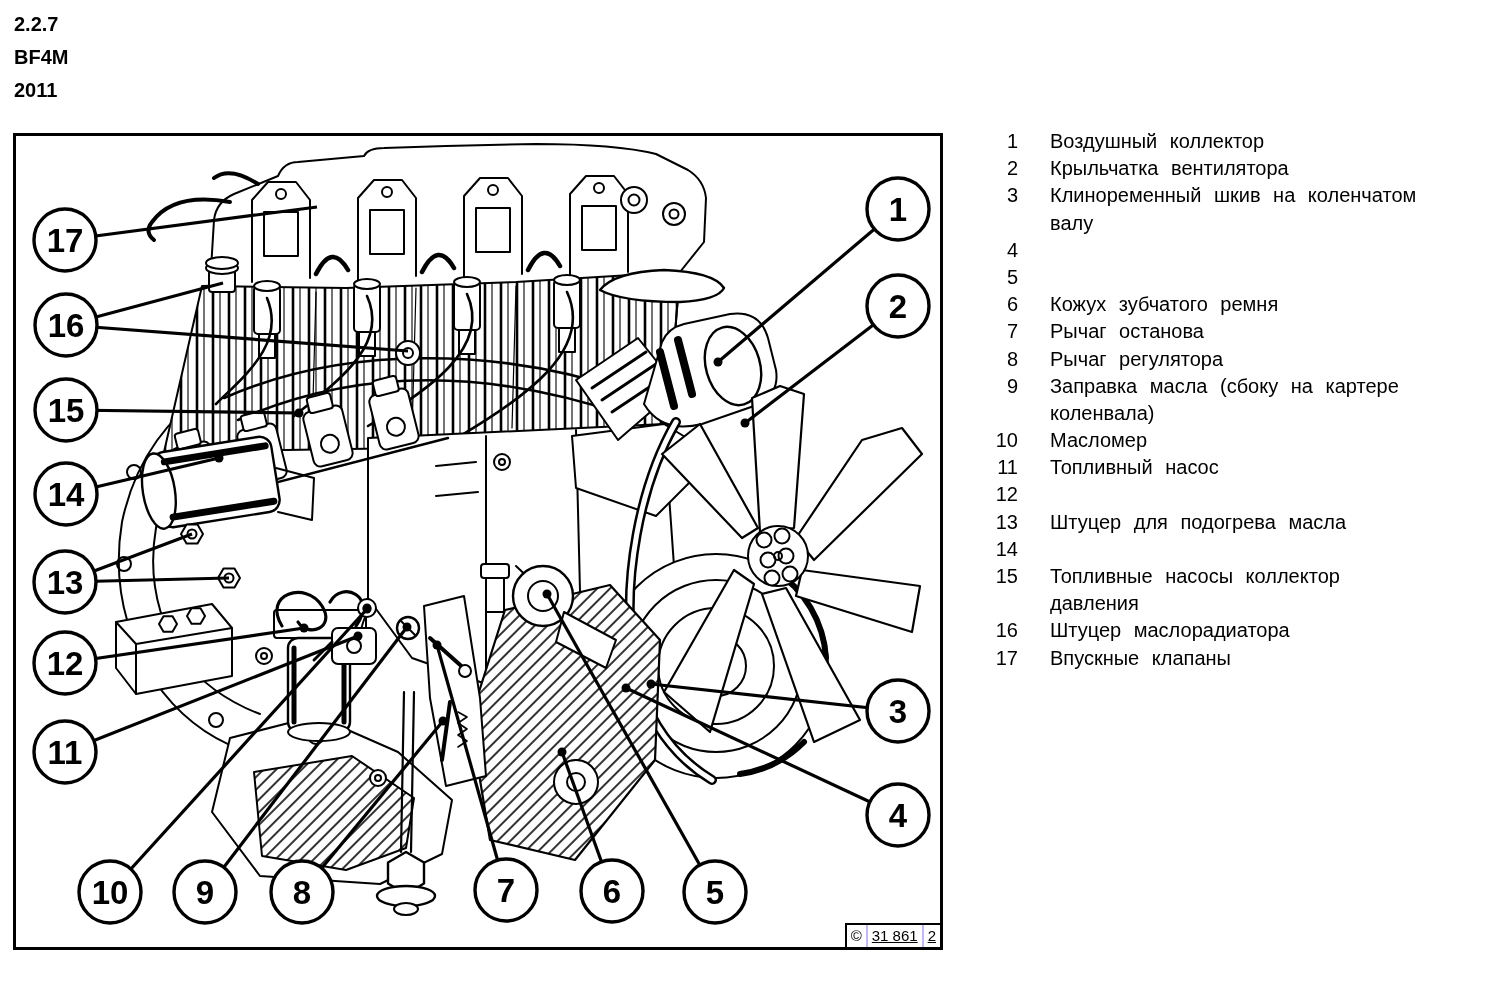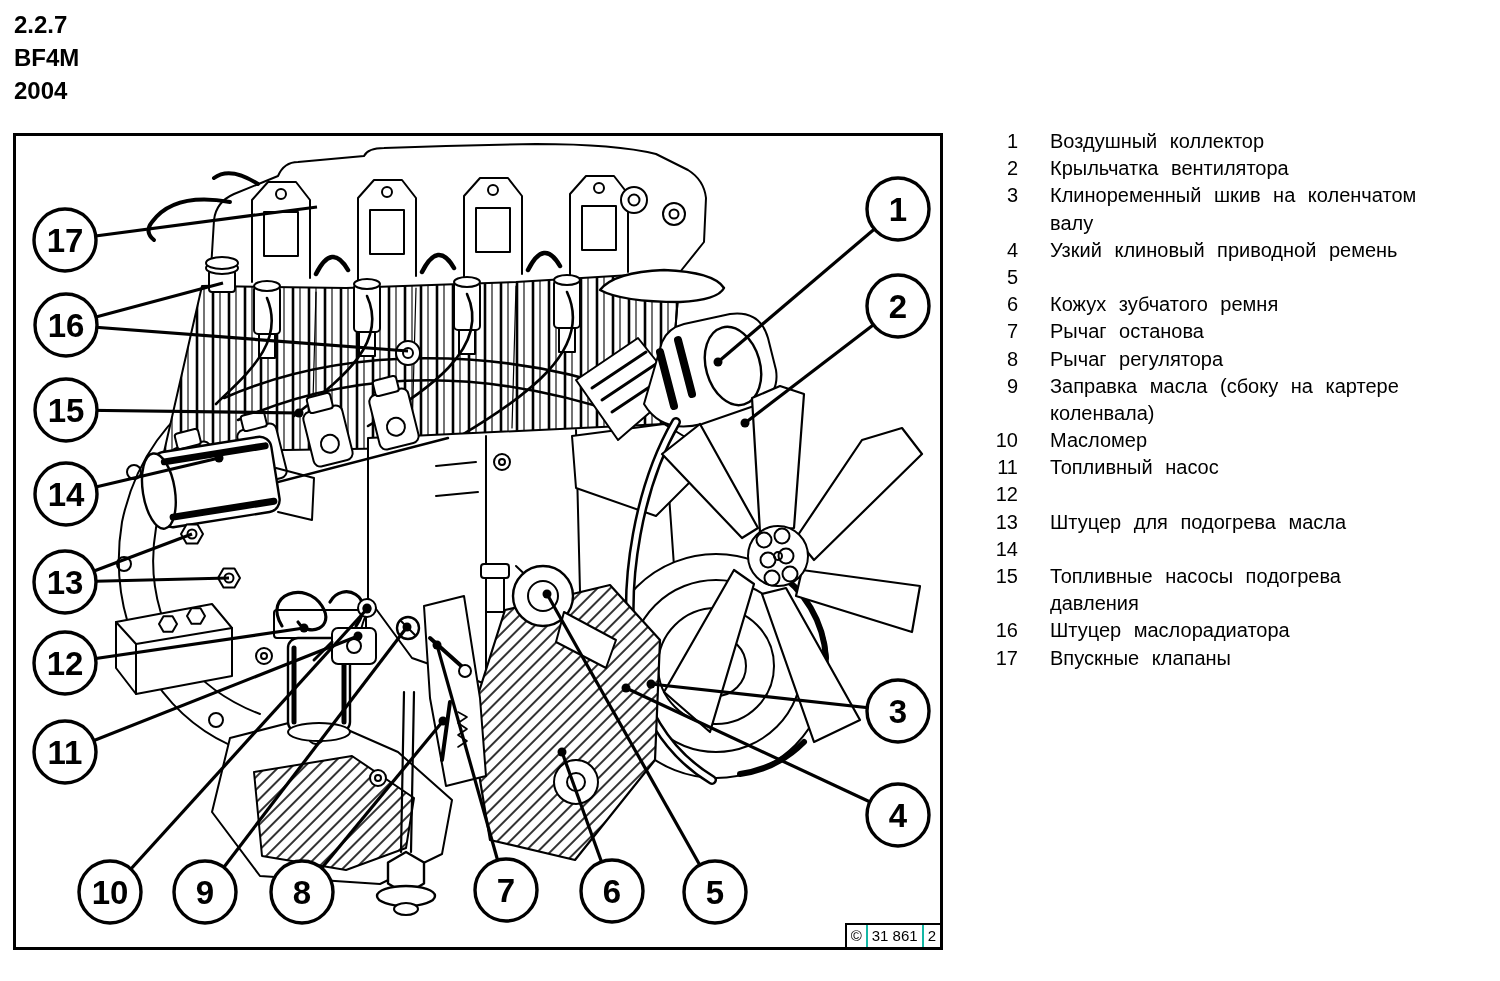--- a/index.html
+++ b/index.html
@@ -1,43 +1,43 @@
 <!DOCTYPE html>
 <html><head>
 <meta charset="utf-8">
 <style>
   html,body{margin:0;padding:0;background:#fff;}
   body{width:1500px;height:981px;position:relative;overflow:hidden;
        font-family:"Liberation Sans",sans-serif;color:#000;}
   
-  .title{position:absolute;left:14px;top:8px;font-weight:bold;font-size:24px;line-height:33px;}
+  .title{position:absolute;left:14px;top:8px;font-weight:bold;font-size:20px;line-height:33px;}
   .t-grid{display:grid;grid-template-columns:74px auto;}
   
   .frame{position:absolute;left:13px;top:133px;width:924px;height:811px;
          border:3px solid #000;background:#fff;}
   .frame svg{position:absolute;left:0;top:0;width:924px;height:811px;display:block;}
   
   .stamp{position:absolute;right:0;bottom:0;display:flex;background:#fff;
          border-top:2px solid #000;border-left:2px solid #000;height:22px;
          font-size:15px;line-height:22px;}
   .stamp .cell{padding:0 4px;white-space:pre;}
-  .stamp .cell + .cell{border-left:2px solid #14b8a6;}
+  .stamp .cell + .cell{border-left:2px solid #c4b5fd;text-decoration:underline;}
   
   .legend{position:absolute;left:988px;top:128px;font-size:20px;}
   .lg-row{display:flex;height:27.2px;line-height:27.2px;}
   .lg-num{width:30px;text-align:right;flex:none;}
   .lg-txt{margin-left:32px;word-spacing:7px;white-space:pre;}
 </style>
 </head>
 <body>
 
 <div class="title t-grid">
   <span>2.2.7</span>
   <span></span>
-  <span>BF4M 2004</span>
+  <span>BF4M 2011</span>
 </div>
 
 <div class="frame">
   <svg viewBox="0 0 924 811" xmlns="http://www.w3.org/2000/svg">
     <defs>
       <pattern id="hatch45" patternUnits="userSpaceOnUse" width="9" height="9" patternTransform="rotate(45)">
         <rect width="9" height="9" fill="#fff"></rect>
         <line x1="2" y1="0" x2="2" y2="9" stroke="#000" stroke-width="1.6"></line>
       </pattern>
       <pattern id="hatchV" patternUnits="userSpaceOnUse" width="16" height="16">
@@ -371,21 +371,20 @@
     <div class="lg-row">
       <span class="lg-num">3</span>
       <span class="lg-txt">Клиноременный шкив на коленчатом</span>
     </div>
     <div class="lg-row">
       <span class="lg-num"></span>
       <span class="lg-txt">валу</span>
     </div>
     <div class="lg-row">
       <span class="lg-num">4</span>
-      <span class="lg-txt">Узкий клиновый приводной ремень</span>
     </div>
     <div class="lg-row">
       <span class="lg-num">5</span>
     </div>
     <div class="lg-row">
       <span class="lg-num">6</span>
       <span class="lg-txt">Кожух зубчатого ремня</span>
     </div>
     <div class="lg-row">
       <span class="lg-num">7</span>
@@ -416,21 +415,21 @@
     </div>
     <div class="lg-row">
       <span class="lg-num">13</span>
       <span class="lg-txt">Штуцер для подогрева масла</span>
     </div>
     <div class="lg-row">
       <span class="lg-num">14</span>
     </div>
     <div class="lg-row">
       <span class="lg-num">15</span>
-      <span class="lg-txt">Топливные насосы подогрева</span>
+      <span class="lg-txt">Топливные насосы коллектор</span>
     </div>
     <div class="lg-row">
       <span class="lg-num"></span>
       <span class="lg-txt">давления</span>
     </div>
     <div class="lg-row">
       <span class="lg-num">16</span>
       <span class="lg-txt">Штуцер маслорадиатора</span>
     </div>
     <div class="lg-row">

